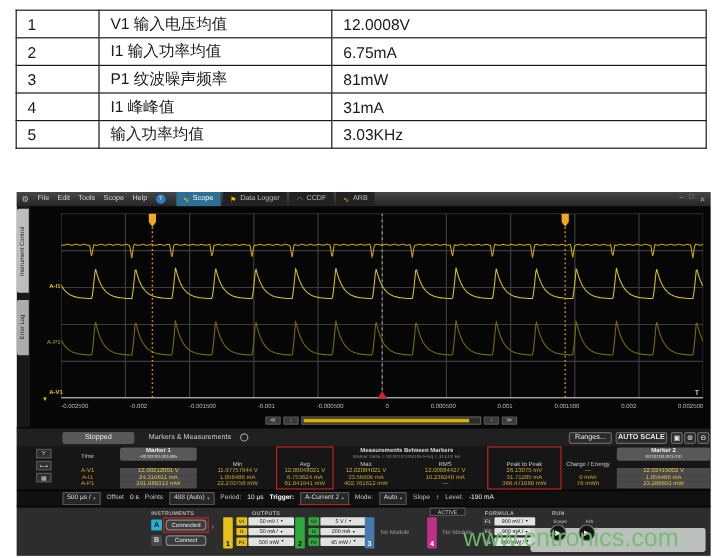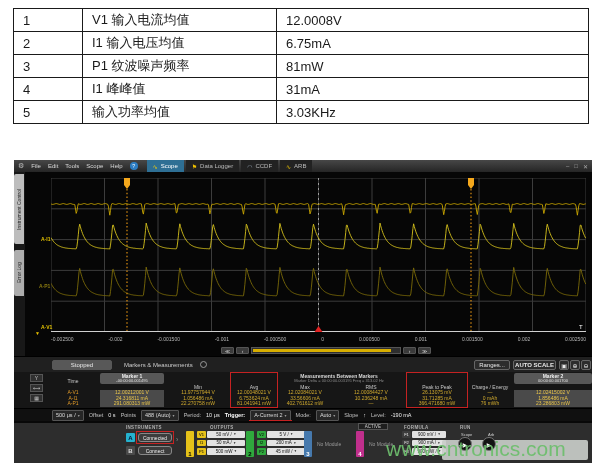--- a/index.html
+++ b/index.html
@@ -73,26 +73,26 @@
 
 <table class="doc">
   <colgroup>
       <col style="width:69px">
       <col style="width:194px">
       <col>
     </colgroup>
   <tbody>
       <tr>
         <td>1</td>
-        <td>V1 输入电流均值</td>
+        <td>V1 输入电压均值</td>
         <td>12.0008V</td>
       </tr>
   <tr>
         <td>2</td>
-        <td>I1 输入电压均值</td>
+        <td>I1 输入功率均值</td>
         <td>6.75mA</td>
       </tr>
   <tr>
         <td>3</td>
         <td>P1 纹波噪声频率</td>
         <td>81mW</td>
       </tr>
   <tr>
         <td>4</td>
         <td>I1 峰峰值</td>

